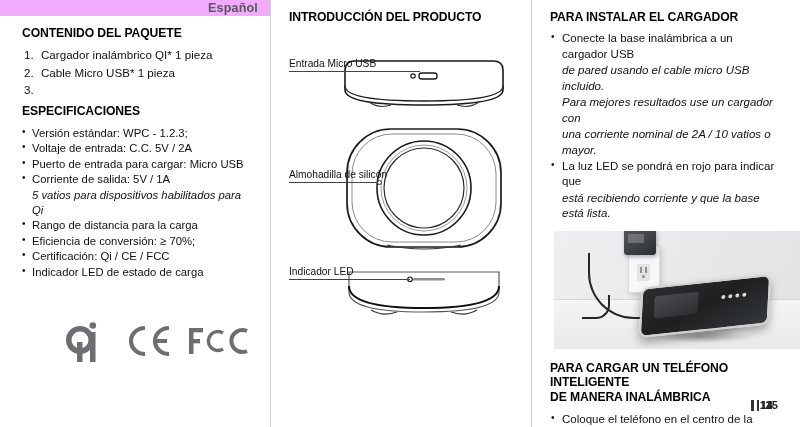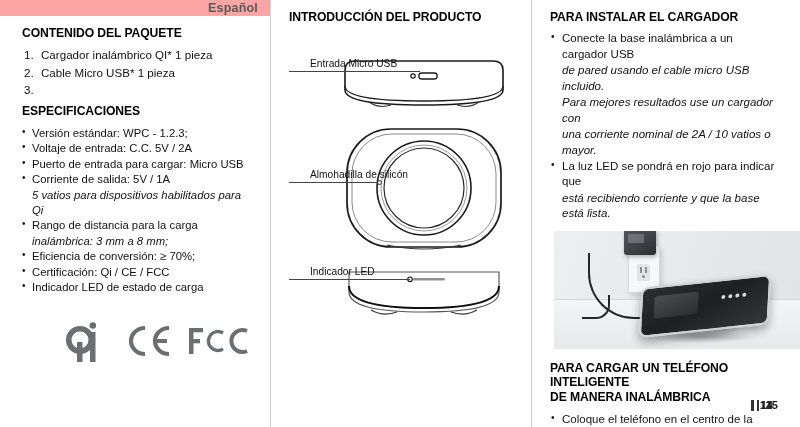--- a/index.html
+++ b/index.html
@@ -9,21 +9,21 @@
     font-family:"Liberation Sans", sans-serif;
     color:#1a1a1a;
     overflow:hidden;
     position:relative;
   }
   .page{position:relative;width:800px;height:427px;}
 
   
   .lang-bar{
     position:absolute;left:0;top:0;width:270px;height:16px;
-    background:#fca5a5;
+    background:#f0abfc;
   }
   .lang-label{
     position:absolute;right:12px;top:0px;
     font-size:12.5px;font-weight:bold;color:#58595b;
     letter-spacing:.2px;line-height:16px;
   }
 
   
   .divider{position:absolute;top:0;width:1px;height:427px;background:#cfcfcf;}
   .divider.d1{left:270px;}
@@ -84,21 +84,20 @@
   .pn-left{right:28px;}
   .pn-mid{right:27px;}
   .pn-right{right:22px;text-align:right;}
 
   
   .diagram-wrap{position:relative;margin-top:14px;height:345px;}
   .dg{position:absolute;}
   .dg-label{
     position:absolute;font-size:10.2px;color:#111;white-space:nowrap;
     line-height:1.1;
-    margin-left:21px;
   }
   .leader{position:absolute;height:1px;background:#444;}
   .leader-dot{position:absolute;width:3px;height:3px;border:1px solid #333;border-radius:50%;background:#fff;}
 
   
   .photo{
     position:relative;width:249px;height:118px;margin:9px 0 0 4px;
     background:linear-gradient(180deg,#e9eaec 0%,#e4e5e7 52%,#f2f3f4 53%,#ededee 100%);
     overflow:hidden;
   }
@@ -189,21 +188,20 @@
 
     <h2 class="sec">ESPECIFICACIONES</h2>
 
     <ul class="bullets">
       <li>Versión estándar: WPC - 1.2.3;</li>
       <li>Voltaje de entrada: C.C. 5V / 2A</li>
       <li>Puerto de entrada para cargar: Micro USB</li>
       <li>Corriente de salida: 5V / 1A</li>
       <li class="cont">5 vatios para dispositivos habilitados para Qi</li>
       <li>Rango de distancia para la carga</li>
-      <li class="cont">inalámbrica: 3 mm a 8 mm;</li>
       <li>Eficiencia de conversión: ≥ 70%;</li>
       <li>Certificación: Qi / CE / FCC</li>
       <li>Indicador LED de estado de carga</li>
     </ul>
   </div>
 
   <div class="certs">
     <svg class="cert-qi" viewBox="0 0 54 46">
       <path d="M22,8 A14,14 0 1,0 22,36 A14,14 0 1,0 22,8 Z M22,13.5 A8.5,8.5 0 1,1 22,30.5 A8.5,8.5 0 1,1 22,13.5 Z" fill="#6d6e71"></path>
       <rect x="19" y="24" width="5.5" height="20" fill="#6d6e71"></rect>

